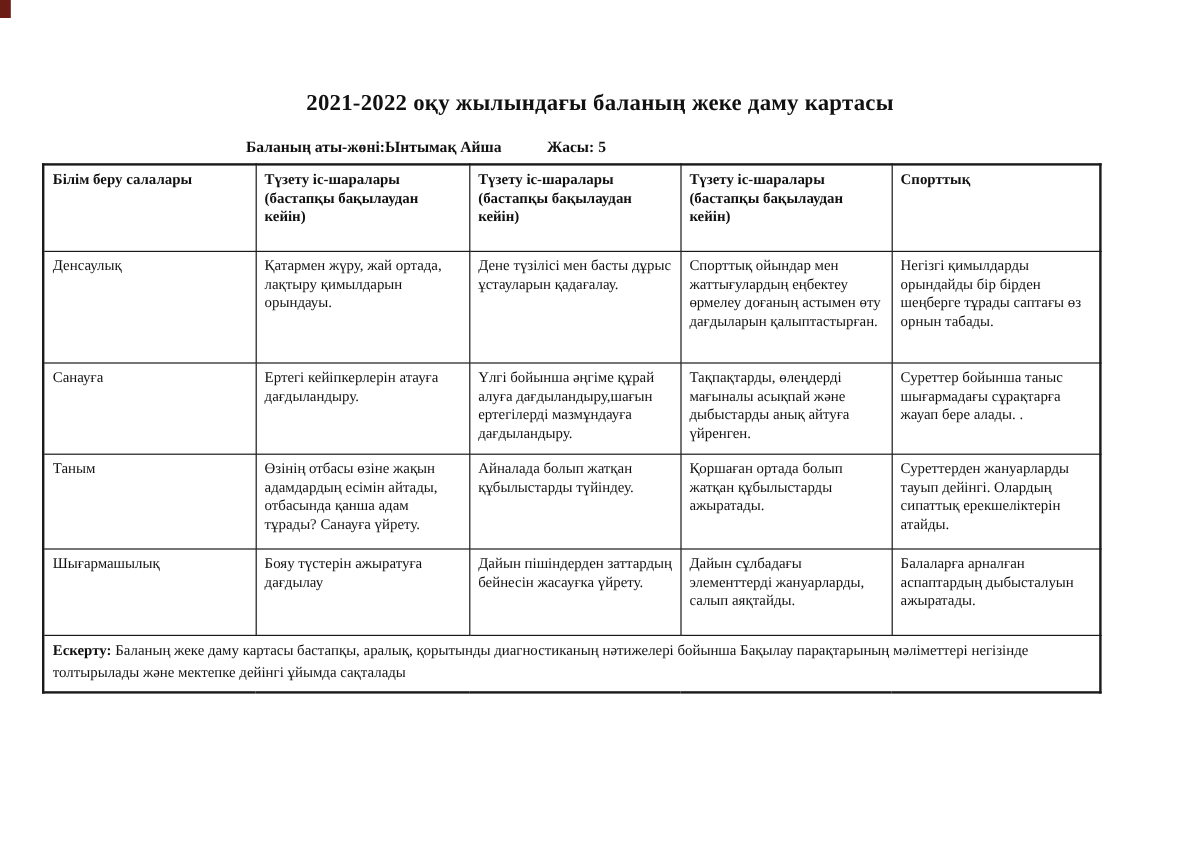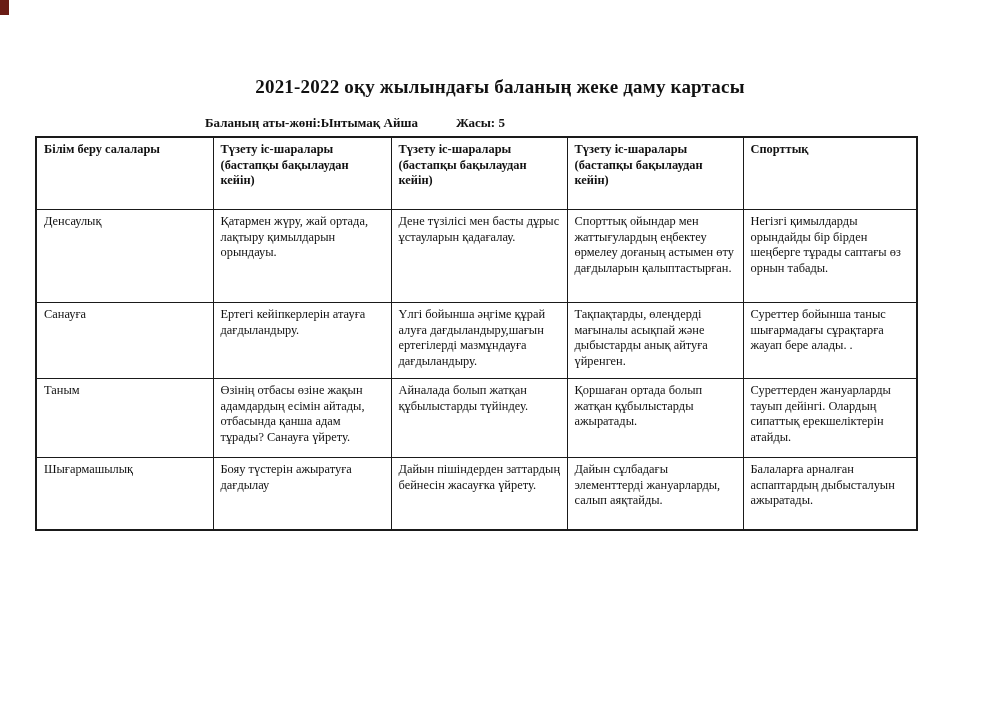--- a/index.html
+++ b/index.html
@@ -129,14 +129,19 @@
       <td>Қоршаған ортада болып жатқан құбылыстарды ажыратады.</td>
       <td>Суреттерден жануарларды тауып дейінгі. Олардың сипаттық ерекшеліктерін атайды.</td>
     </tr>
     <tr class="h-r3">
       <td class="area">Шығармашылық</td>
       <td>Бояу түстерін ажыратуға дағдылау</td>
       <td class="justify">Дайын пішіндерден заттардың бейнесін жасауғка үйрету.</td>
       <td>Дайын сұлбадағы элементтерді жануарларды, салып аяқтайды.</td>
       <td class="justify">Балаларға арналған аспаптардың дыбысталуын ажыратады.</td>
     </tr>
+    <tr class="h-note">
+      <td class="note-cell" colspan="5">
+        <span class="b">Ескерту:</span><span> Баланың жеке даму картасы бастапқы, аралық, қорытынды диагностиканың нәтижелері бойынша Бақылау парақтарының мәліметтері негізінде толтырылады және мектепке дейінгі ұйымда сақталады</span>
+      </td>
+    </tr>
   </tbody>
 </table>
 
 </body></html>

